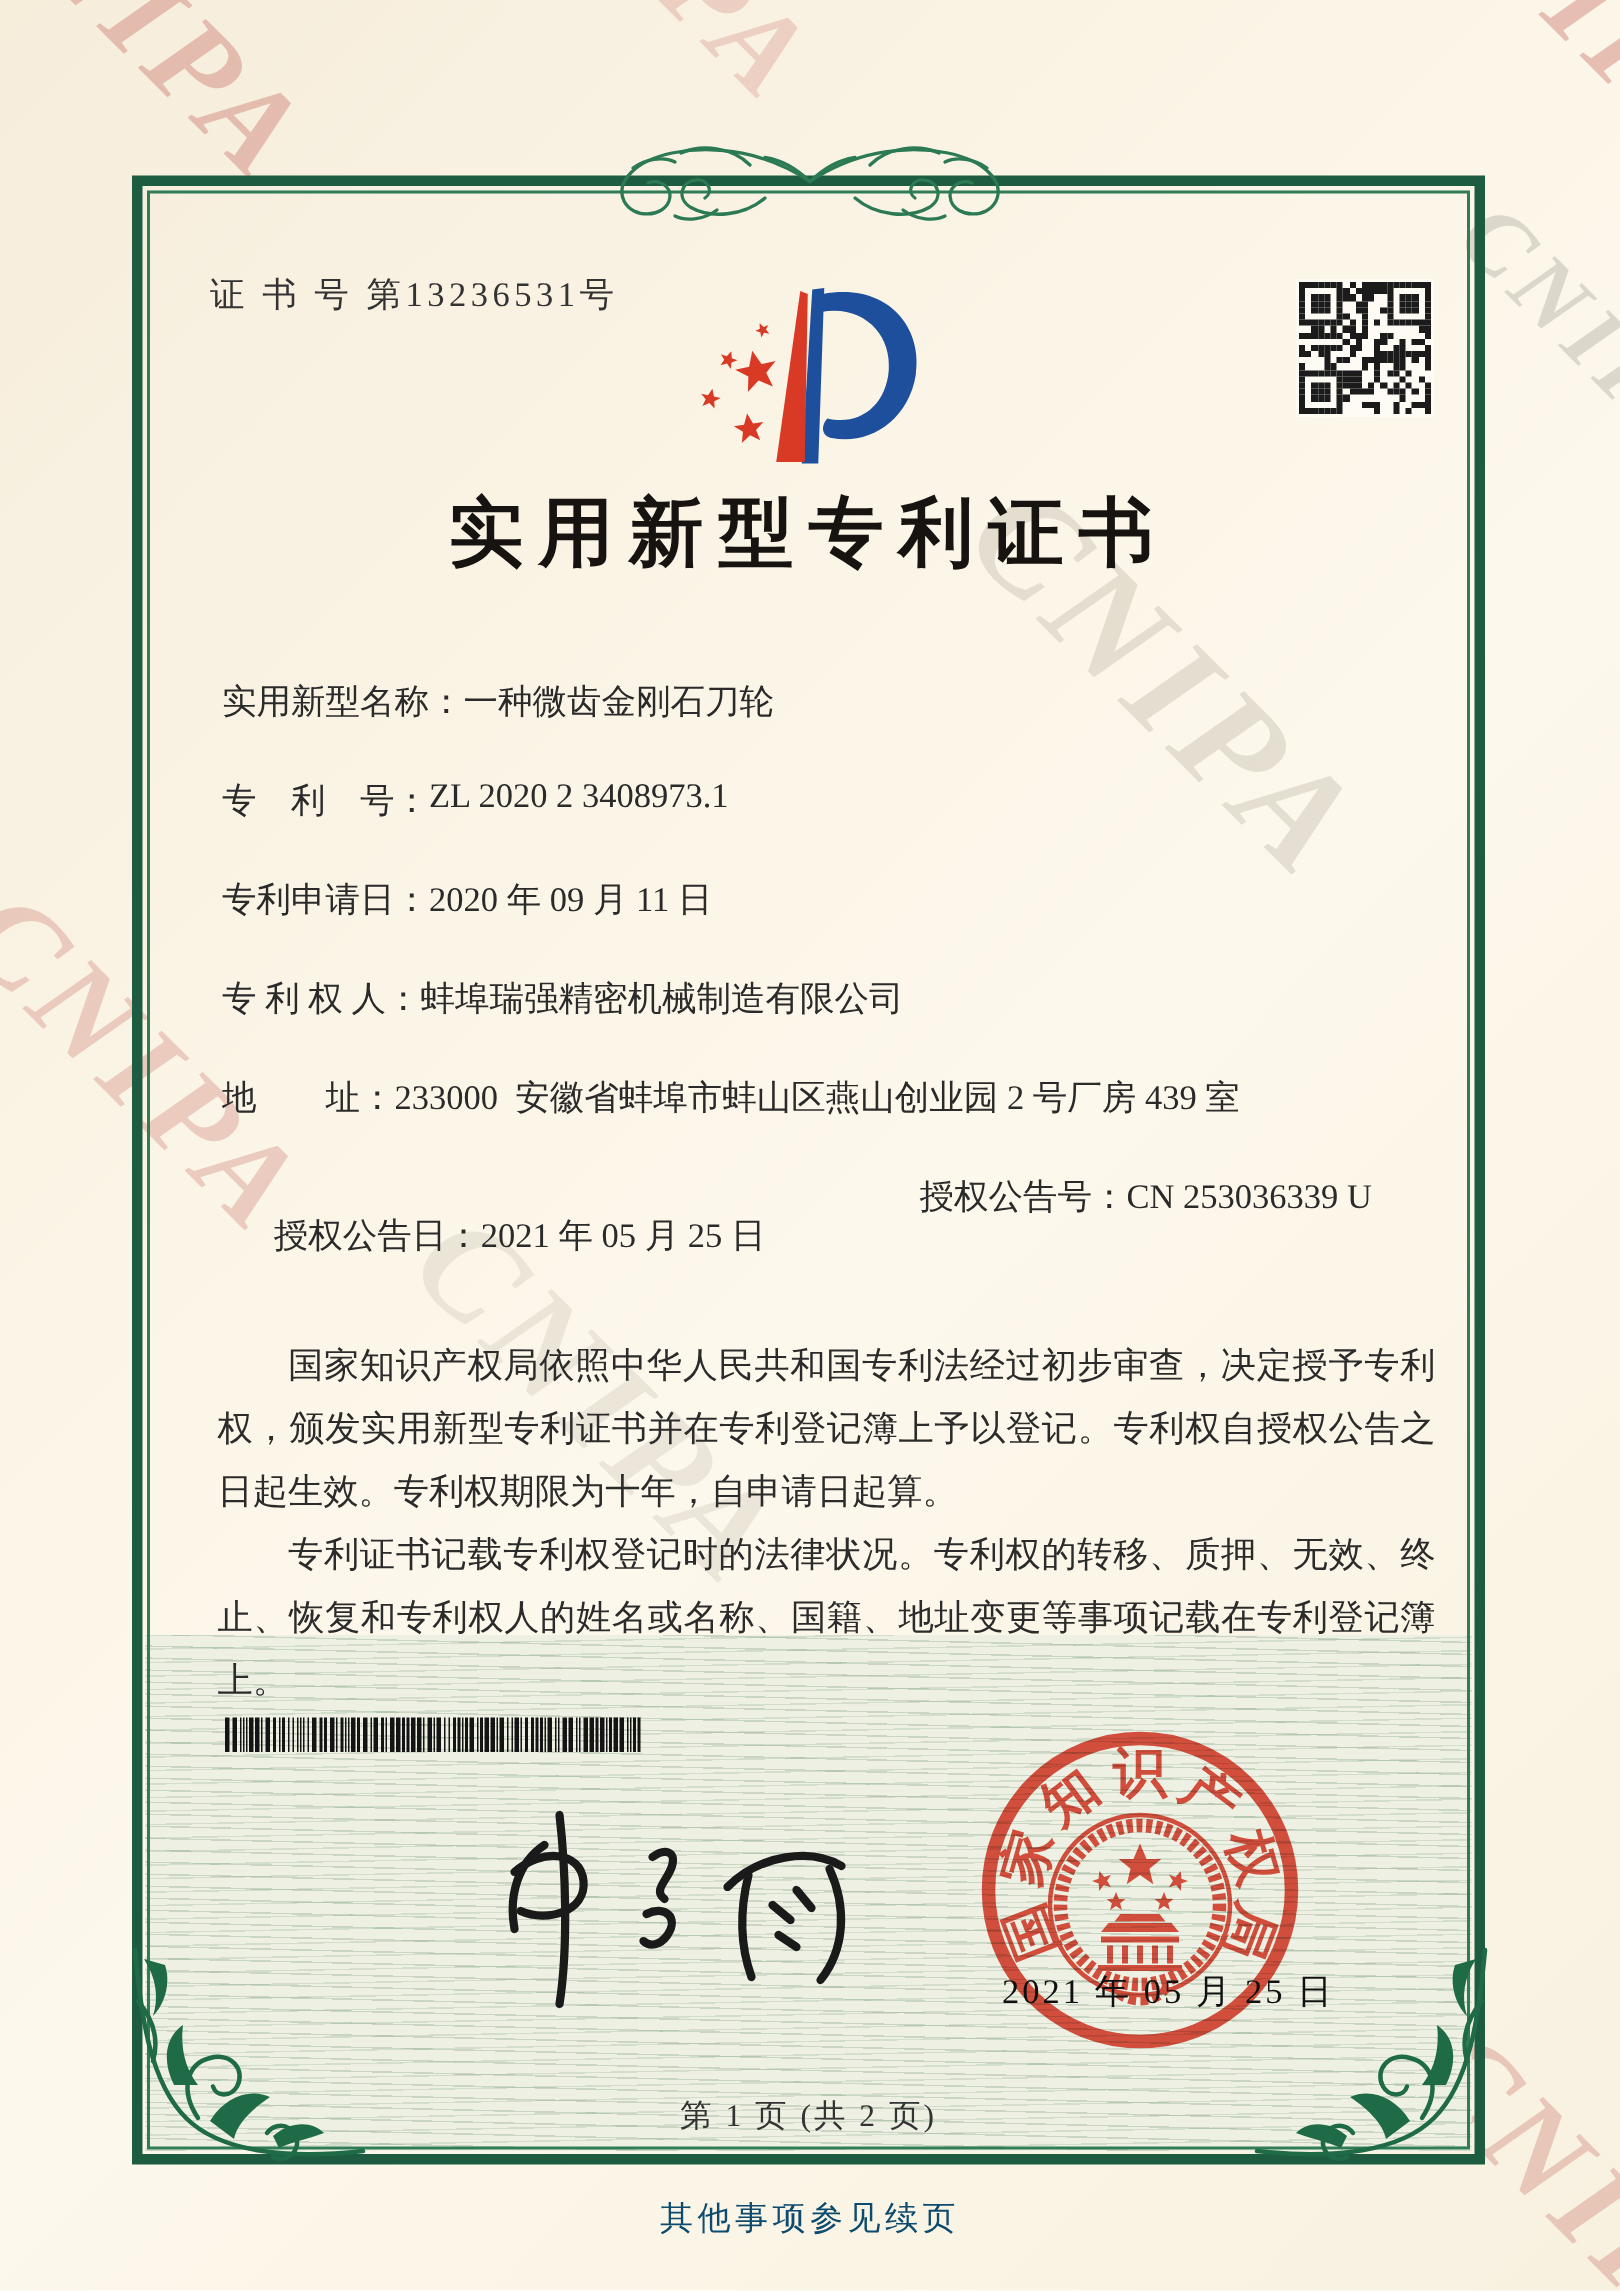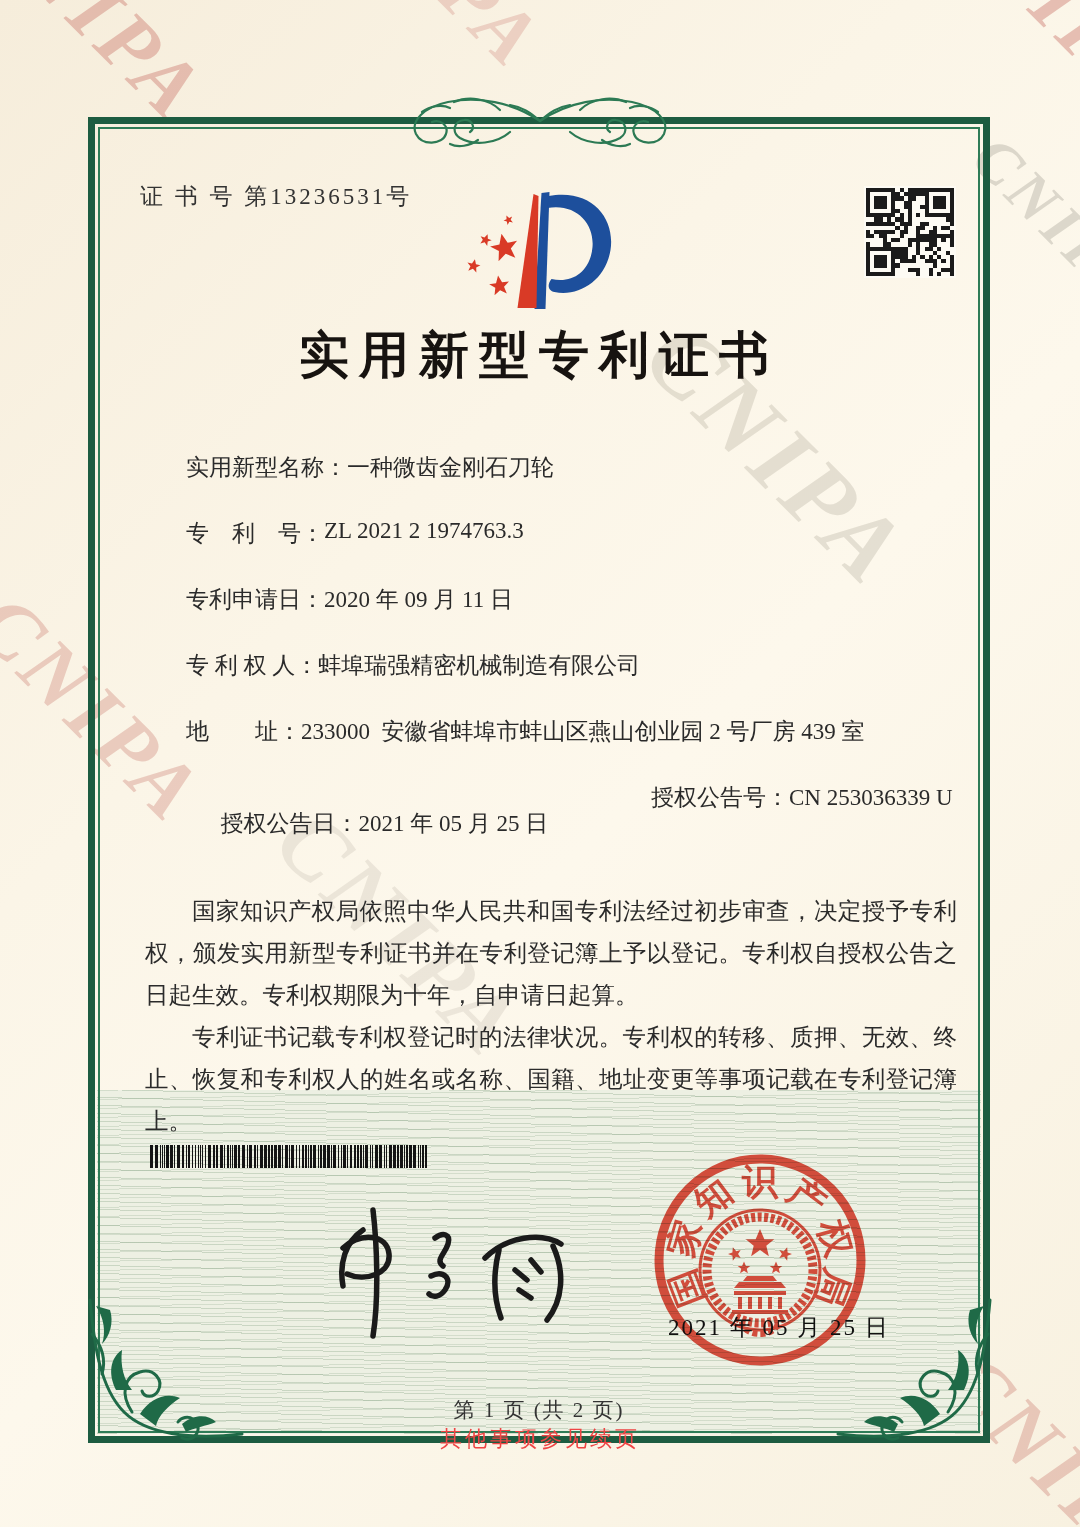--- a/index.html
+++ b/index.html
@@ -34,43 +34,43 @@
   .certno{position:absolute;left:45px;top:57px;font-size:23px;letter-spacing:3px;color:#333;z-index:3;}
   .qr{position:absolute;right:27px;top:62px;width:88px;height:88px;z-index:3;
       display:grid;grid-template-columns:repeat(21,1fr);grid-template-rows:repeat(21,1fr);
       background:#fdfbf4;padding:2px;}
   .qm{width:100%;height:100%;}
   .qm.on{background:#1b1b1b;}
   .logo{position:absolute;left:50%;top:56px;transform:translateX(-50%);z-index:3;}
   .title{position:absolute;left:0;right:0;top:198px;text-align:center;font-size:50px;
          font-weight:700;letter-spacing:10px;color:#171310;z-index:3;}
   
-  .fields{position:absolute;left:53px;right:40px;top:328px;z-index:3;font-size:23px;color:#2a2a2a;margin-left:38px;}
+  .fields{position:absolute;left:53px;right:40px;top:328px;z-index:3;font-size:23px;color:#2a2a2a;}
   .frow{display:flex;height:30px;margin-bottom:36px;white-space:pre;}
   .grantrow{position:relative;height:30px;white-space:pre;}
   .grant2{position:absolute;left:465px;top:0;white-space:pre;}
   
   .paras{position:absolute;left:50px;top:766px;width:812px;z-index:3;
          font-size:23.5px;line-height:42px;text-align:justify;color:#2b2b2b;}
   .paras p{margin:0;text-indent:2em;}
   
   .barcode{position:absolute;left:55px;top:1021px;width:283px;height:23px;z-index:3;font-size:0;}
   .barcode i{display:inline-block;height:100%;background:#141414;vertical-align:top;}
   .officer{position:absolute;left:60px;top:1096px;z-index:3;
            font-family:"Liberation Sans","DejaVu Sans",sans-serif;font-size:26px;color:#161616;}
   .officer div{height:44px;}
   .sig{position:absolute;left:190px;top:1078px;z-index:4;}
   .seal{position:absolute;left:553px;top:1024px;width:224px;height:224px;z-index:4;
         mix-blend-mode:multiply;}
   .sealdate{position:absolute;left:573px;top:1188px;width:260px;z-index:5;font-size:23px;
             letter-spacing:2px;color:#101010;}
   .pagenum{position:absolute;left:0;right:0;top:1272px;text-align:center;font-size:21px;
            letter-spacing:2px;color:#333;z-index:3;}
-  .note{position:absolute;left:0;right:0;top:1424px;text-align:center;font-size:22px;
-        letter-spacing:3px;color:#ef4444;z-index:3;}
+  .note{position:absolute;left:0;right:0;top:1464px;text-align:center;font-size:22px;
+        letter-spacing:3px;color:#0c4a6e;z-index:3;}
   
   .orn-top{position:absolute;left:50%;top:88px;transform:translateX(-50%);z-index:3;}
   .orn-bl{position:absolute;left:82px;top:1294px;z-index:3;}
   .orn-br{position:absolute;left:830px;top:1294px;z-index:3;transform:scaleX(-1);}
 </style>
 </head>
 <body>
 
 <span class="wm wm1">CNIPA</span>
 <span class="wm wm2">CNIPA</span>
@@ -547,21 +547,21 @@
     <use href="#st" transform="translate(48,106) scale(1.05) rotate(-8)" fill="#d93a26"></use>
   </svg>
 
   <div class="title">实用新型专利证书</div>
 
   <div class="fields">
     <div class="frow">
       <span>实用新型名称：</span><span>一种微齿金刚石刀轮</span>
     </div>
     <div class="frow">
-      <span>专　利　号：</span><span>ZL 2021 2 1974763.3</span>
+      <span>专　利　号：</span><span>ZL 2020 2 3408973.1</span>
     </div>
     <div class="frow">
       <span>专利申请日：</span><span>2020 年 09 月 11 日</span>
     </div>
     <div class="frow">
       <span>专 利 权 人：</span><span>蚌埠瑞强精密机械制造有限公司</span>
     </div>
     <div class="frow">
       <span>地　　址：</span><span>233000  安徽省蚌埠市蚌山区燕山创业园 2 号厂房 439 室</span>
     </div>

